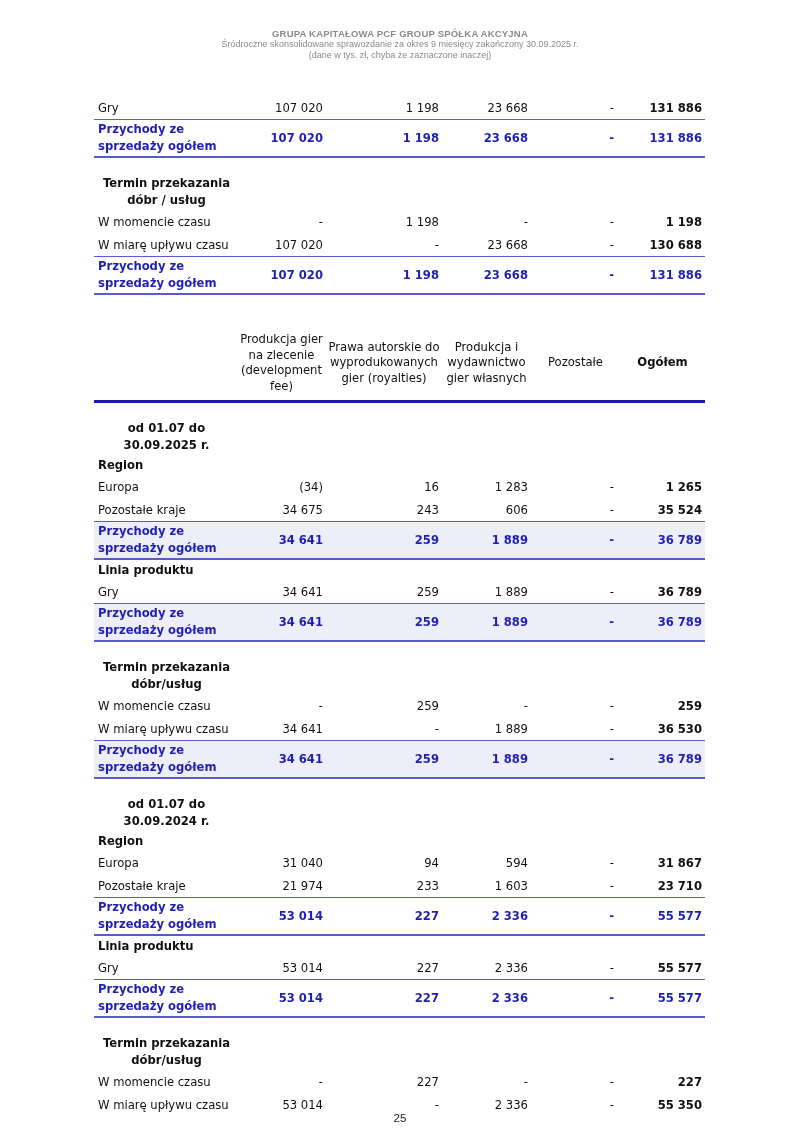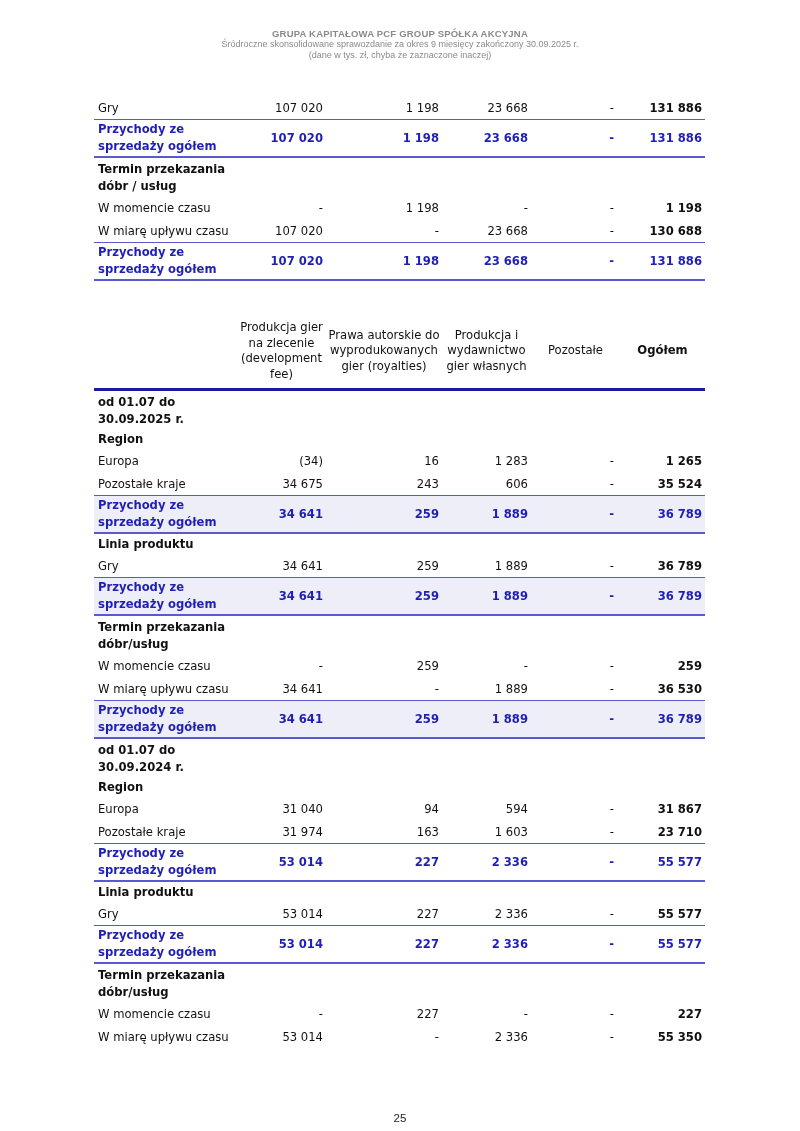--- a/index.html
+++ b/index.html
@@ -13,21 +13,21 @@
   table { position:absolute; left:94px; width:611px; border-collapse:collapse;
           font-size:11.6px; table-layout:fixed; }
   col.c0 { width:143px; } col.c1 { width:89px; } col.c2 { width:116px; }
   col.c3 { width:89px; } col.c4 { width:89px; } col.c5 { width:85px; }
   td, th { padding:0 2px 0 3px; vertical-align:middle; }
   td.num { text-align:right; padding-right:3px; }
   td.lbl { text-align:left; padding-left:4px;margin-top:27px; }
   td.tot { font-weight:bold; }
   tr.row td { height:23px; }
   tr.sec td { font-weight:bold; height:20px; }
-  tr.sec2 td { font-weight:bold; height:36px; padding-top:2px; line-height:17px; }
+  tr.sec2 td { font-weight:bold; height:36px; padding-top:16px; line-height:17px;text-align:center; }
   tr.total td { color:#1f1fb4; font-weight:bold; height:36px; line-height:17px;
                 border-top:1px solid #5a5ad0; border-bottom:2px solid #5a5ad0; }
   tr.total.shade td { background:#eeeef9; }
   tr.total td.dash { color:#1f1fb4; }
   th { font-weight:normal; text-align:center; font-size:11.6px; line-height:15.5px;
        border-bottom:3px solid #1a1aa6; padding:4px 2px 6px 2px; }
   th.bold { font-weight:bold; }
   .pg { position:absolute; top:1088px; left:0; width:800px; text-align:center;
         font-family:"Liberation Sans", sans-serif; font-size:11.5px; color:#222;margin-top:24px; }
 </style>
@@ -94,21 +94,21 @@
         <td class="lbl">Przychody ze sprzedaży ogółem</td>
         <td class="num">107 020</td>
         <td class="num">1 198</td>
         <td class="num">23 668</td>
         <td class="num dash" style="padding-right: 6px;">-</td>
         <td class="num tot">131 886</td>
       </tr>
     </tbody>
 </table>
 
-<table id="t2" style="top:316px;">
+<table id="t2" style="top:328px;">
   <colgroup>
       <col class="c0">
       <col class="c1">
       <col class="c2">
       <col class="c3">
       <col class="c4">
       <col class="c5">
     </colgroup>
   <thead>
     <tr>
@@ -236,22 +236,22 @@
       <tr class="row">
         <td class="lbl">Europa</td>
         <td class="num">31 040</td>
         <td class="num">94</td>
         <td class="num">594</td>
         <td class="num dash" style="padding-right: 6px;">-</td>
         <td class="num tot">31 867</td>
       </tr>
       <tr class="row">
         <td class="lbl">Pozostałe kraje</td>
-        <td class="num">31 974</td>
-        <td class="num">163</td>
+        <td class="num">21 974</td>
+        <td class="num">233</td>
         <td class="num">1 603</td>
         <td class="num dash" style="padding-right: 6px;">-</td>
         <td class="num tot">23 710</td>
       </tr>
       <tr class="total">
         <td class="lbl">Przychody ze sprzedaży ogółem</td>
         <td class="num">53 014</td>
         <td class="num">227</td>
         <td class="num">2 336</td>
         <td class="num dash" style="padding-right: 6px;">-</td>

